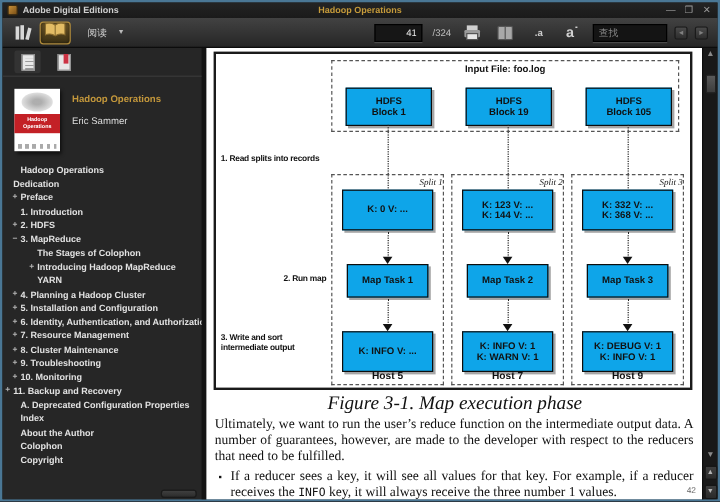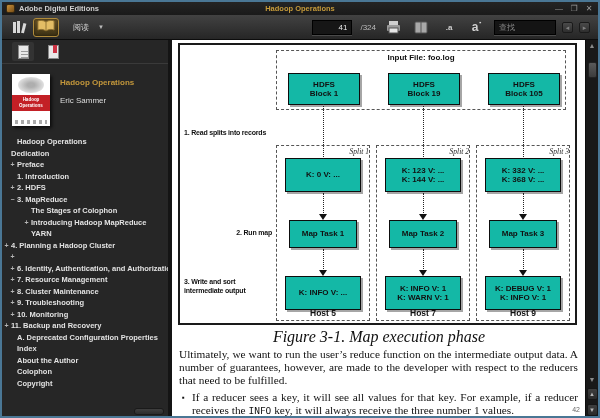--- a/index.html
+++ b/index.html
@@ -86,21 +86,21 @@
   
   .content { flex:1; display:flex; }
   .page { flex:1; background:#ffffff; position:relative; overflow:hidden; padding:2px 4px 0 5px; }
 
   .figure { position:relative; height:282px; margin:1px 4px 0 1px; border:2px solid #1a1a1a; background:#fff; }
   .fig-label { position:absolute; font-size:7px; font-weight:bold; color:#111; letter-spacing:-0.2px; }
   .dashedbox { position:absolute; border:1px dashed #555; }
   .input-box { left:96px; top:5px; width:290px; height:60px; }
   .input-label { position:absolute; top:2px; left:0; right:0; text-align:center;
                  font-size:8px; font-weight:bold; color:#111; }
-  .bluebox { position:absolute; background:#14b8a6; border:1.5px solid #0d0d0d;
+  .bluebox { position:absolute; background:#0ea5e9; border:1.5px solid #0d0d0d;
              box-shadow:2px 2px 0 rgba(0,0,0,.35); display:flex; flex-direction:column;
              align-items:center; justify-content:center; }
   .hdfs { width:72px; height:32px; top:22px; }
   .bb-line { font-size:8px; font-weight:bold; color:#111; line-height:9.5px; text-align:center; }
   .bb-line:empty { display:none; }
   .connector { position:absolute; width:0; border-left:1px dotted #222; }
   .split { top:100px; width:94px; height:176px; }
   .split-label { position:absolute; top:1px; left:0; right:0; text-align:right;
                  font-size:7.5px; font-style:italic; color:#222; font-family:"Liberation Serif",serif; }
   .keybox { left:8px; width:76px; height:34px; top:12px; }
@@ -255,26 +255,27 @@
     <span>The Stages of Colophon</span>
   </div>
           <div class="toc-row" style="padding-left: 20px;">
     <span class="toc-exp">+</span>
     <span>Introducing Hadoop MapReduce</span>
   </div>
           <div class="toc-row" style="padding-left: 20px;">
     <span class="toc-exp"></span>
     <span>YARN</span>
   </div>
-          <div class="toc-row" style="">
+          <div class="toc-row" style="padding-left: 6px;">
     <span class="toc-exp">+</span>
     <span>4. Planning a Hadoop Cluster</span>
   </div>
           <div class="toc-row" style="padding-left: 6px;">
     <span class="toc-exp">+</span>
+    <span>5. Installation and Configuration</span>
   </div>
           <div class="toc-row" style="padding-left: 6px;">
     <span class="toc-exp">+</span>
     <span>6. Identity, Authentication, and Authorization</span>
   </div>
           <div class="toc-row" style="padding-left: 6px;">
     <span class="toc-exp">+</span>
     <span>7. Resource Management</span>
   </div>
           <div class="toc-row" style="padding-left: 6px;">

